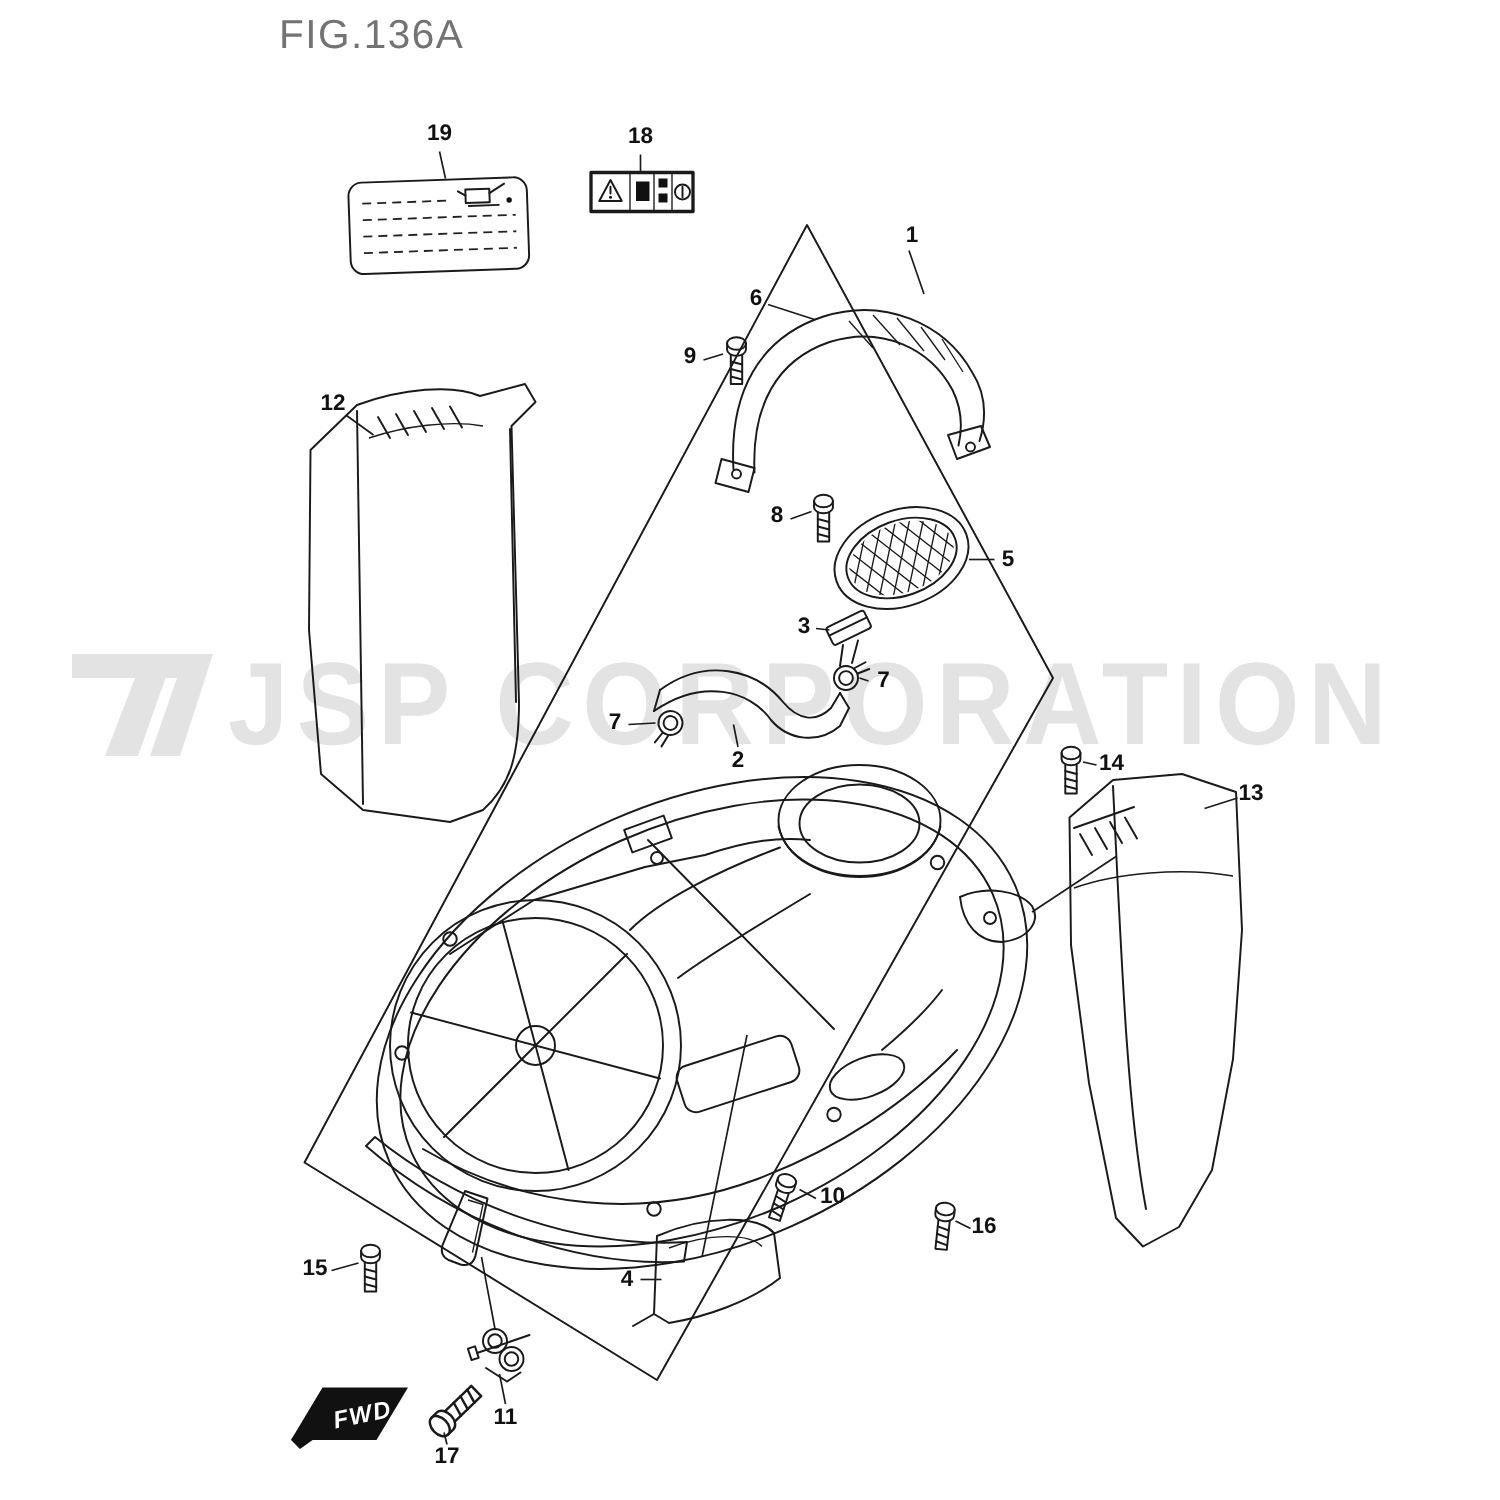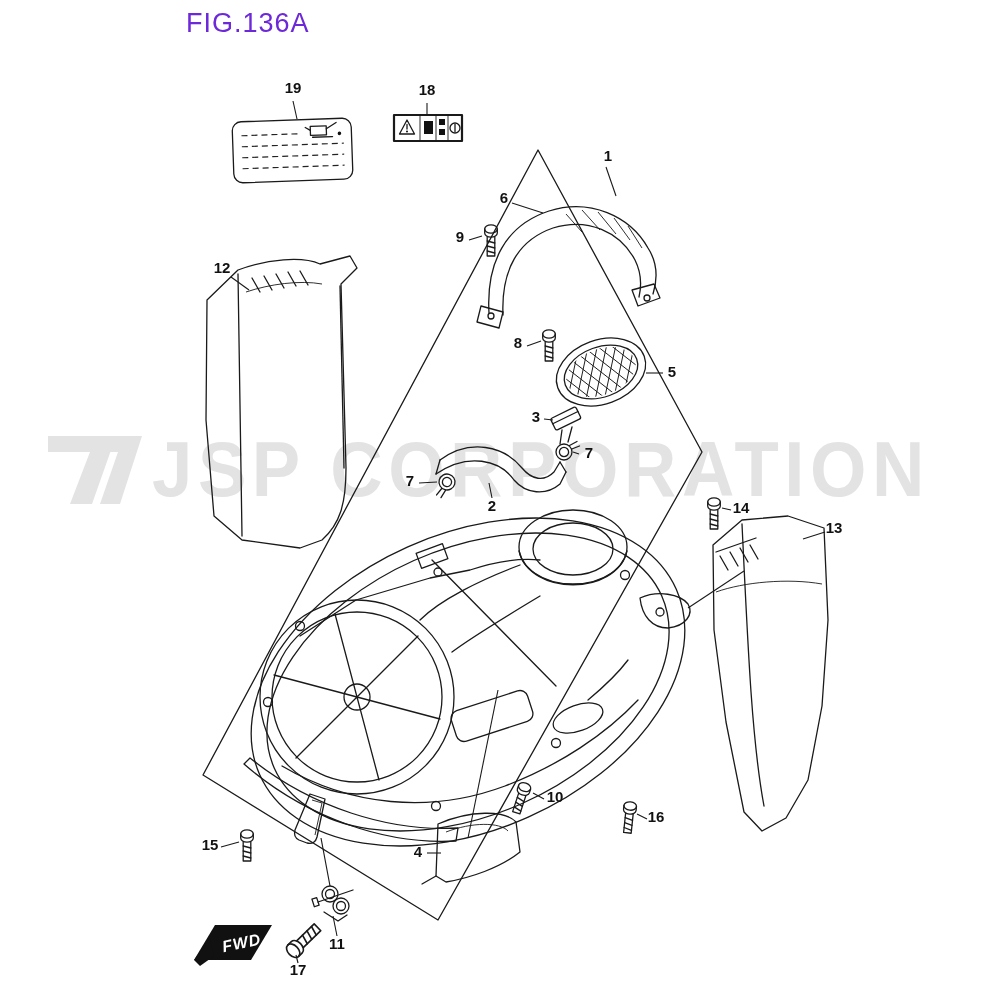--- a/index.html
+++ b/index.html
@@ -1,18 +1,18 @@
 <!DOCTYPE html>
 <html><head>
 <meta charset="utf-8">
 <style>
   html,body{margin:0;padding:0;background:#ffffff;}
   .page{position:relative;width:1000px;height:1000px;background:#ffffff;overflow:hidden;
         font-family:"Liberation Sans",sans-serif;}
-  .fig-title{position:absolute;left:186px;top:8px;font-size:27px;color:#6d28d9;
+  .fig-title{position:absolute;left:186px;top:8px;font-size:27px;color:#737373;
              letter-spacing:1px;font-weight:400;}
   svg.art{position:absolute;left:0;top:0;width:1000px;height:1000px;}
   .s{stroke:#1a1a1a;fill:none;stroke-width:1.3;stroke-linecap:round;stroke-linejoin:round;}
   .s2{stroke:#1a1a1a;fill:none;stroke-width:2.2;stroke-linejoin:round;}
   .thin{stroke:#1a1a1a;fill:none;stroke-width:0.9;}
   .ld{stroke:#1a1a1a;fill:none;stroke-width:1.1;}
   .f{fill:#111;stroke:none;}
   .dash{stroke:#222;fill:none;stroke-width:1.2;stroke-dasharray:6 4;}
   .co{font-family:"Liberation Sans",sans-serif;font-size:15px;font-weight:bold;
       fill:#111;text-anchor:middle;}

